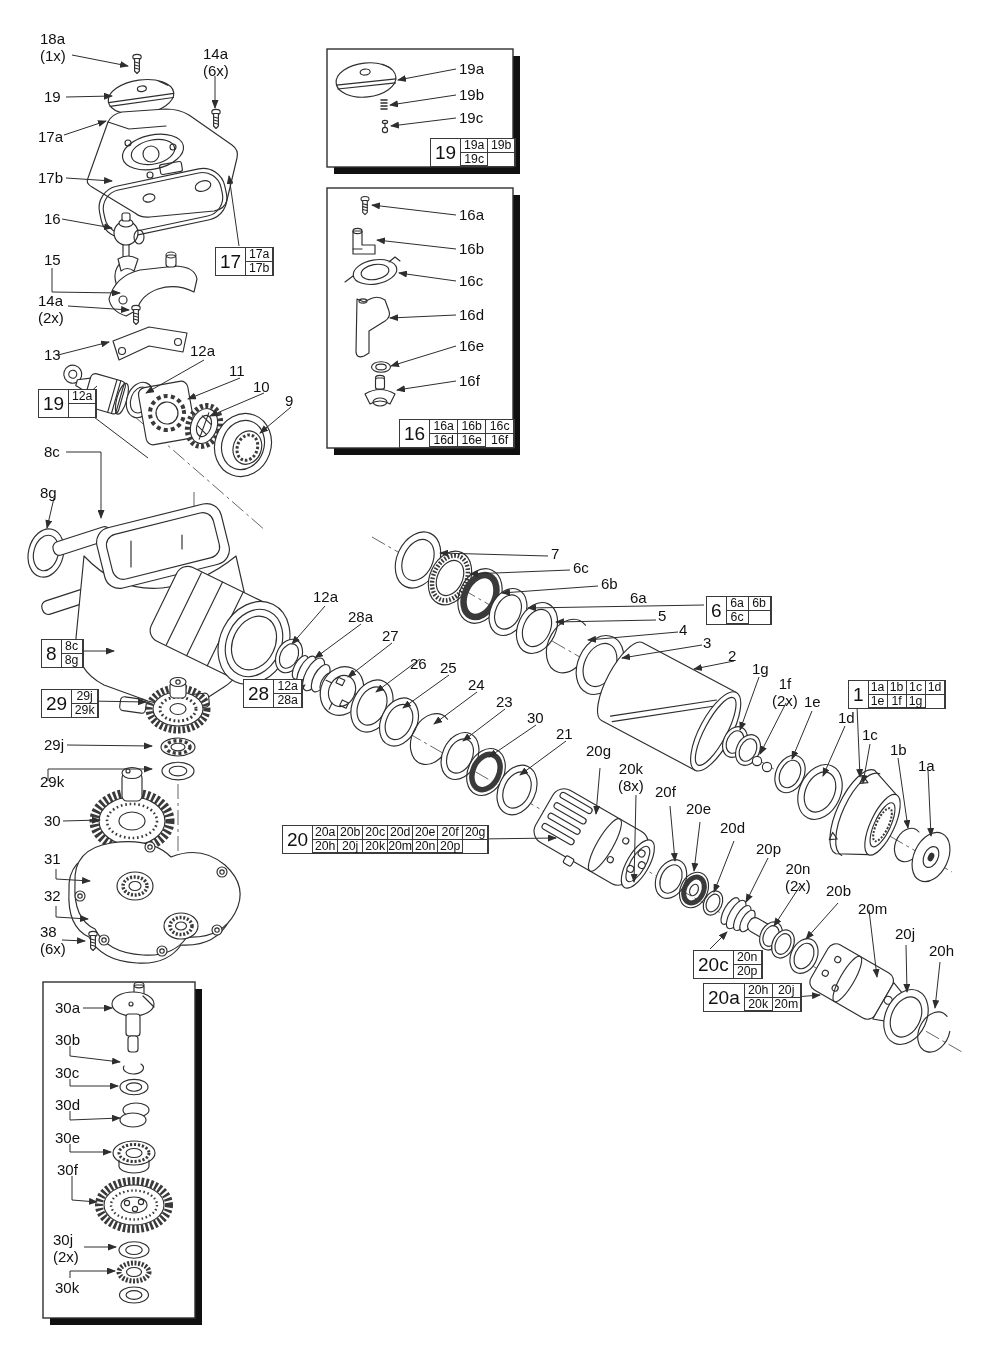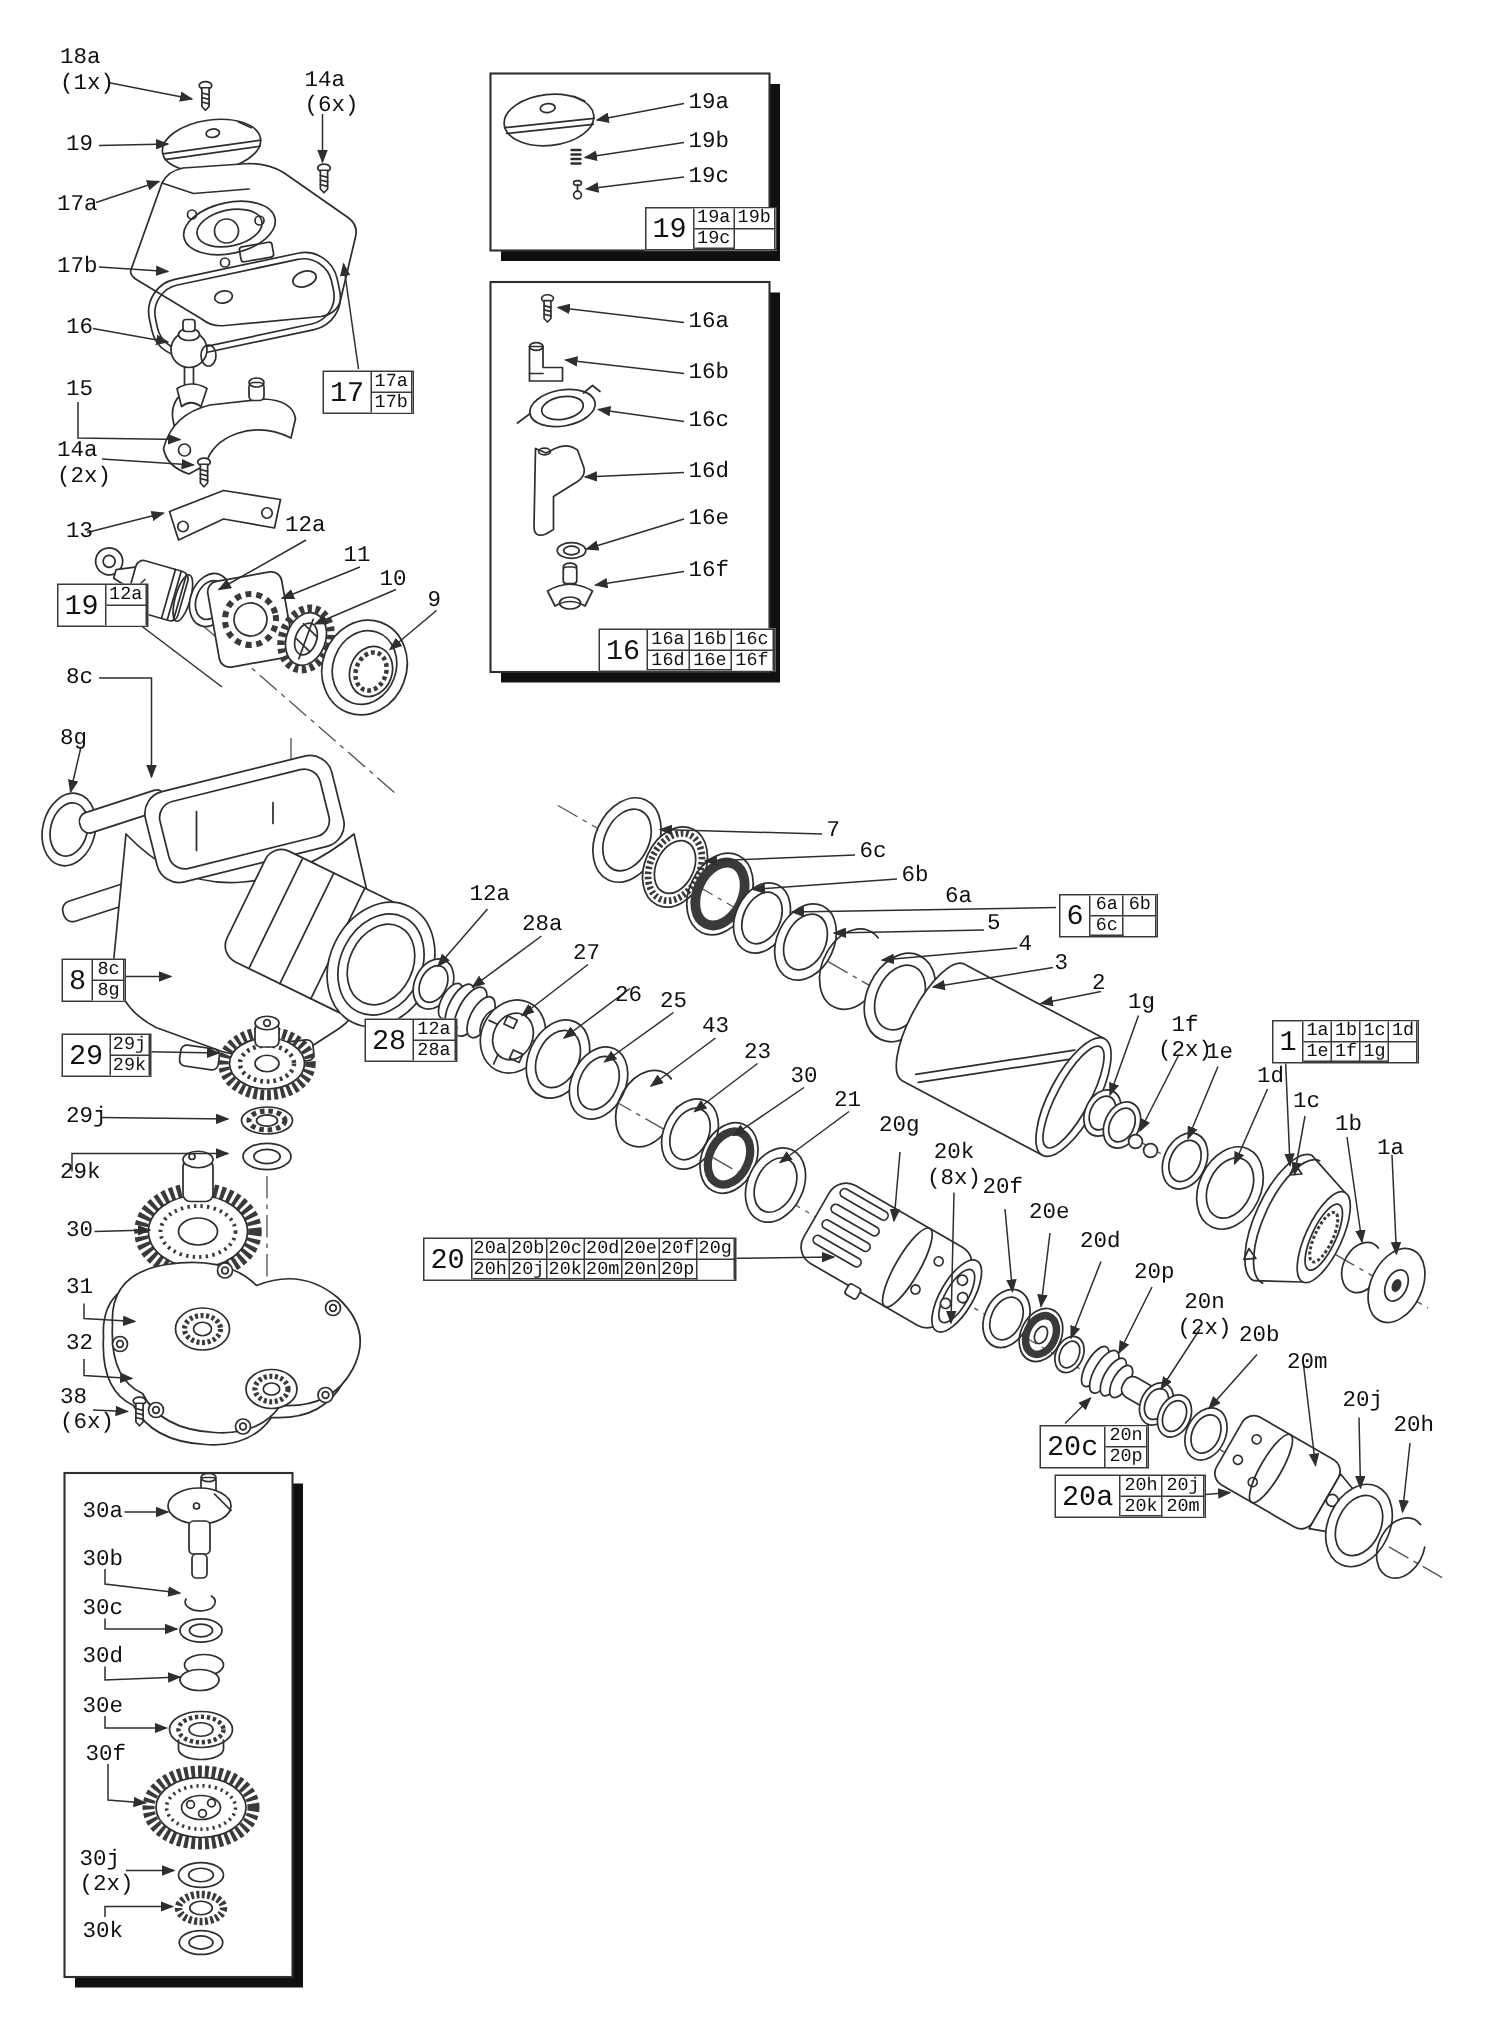--- a/index.html
+++ b/index.html
@@ -1,17 +1,17 @@
 <!DOCTYPE html>
 <html><head>
 <meta charset="utf-8">
 <style>
   html,body{margin:0;padding:0;background:#fff;}
   #stage{position:relative;width:1000px;height:1326px;background:#fff;overflow:hidden;
-         font-family:Liberation Mono, monospace;}
+         font-family:Liberation Sans, sans-serif;}
   #art{position:absolute;left:0;top:0;z-index:1;}
   .lbl{position:absolute;font-size:15px;line-height:1.1;color:#101010;white-space:pre-line;z-index:2;}
   .lbl.ctr{text-align:center;}
   .pbox{position:absolute;display:inline-flex;align-items:stretch;background:#fff;
         border:1.3px solid #3a3a3a;z-index:3;}
   .pbox .num{display:flex;align-items:center;justify-content:center;font-size:19px;
         padding:0 4px;color:#111;}
   .pbox .cells{display:grid;grid-auto-rows:13.5px;border-left:1.1px solid #3a3a3a;background:#fff;}
   .pbox .c{display:flex;align-items:center;justify-content:center;font-size:12.3px;color:#111;
         border-right:1.1px solid #3a3a3a;border-bottom:1.1px solid #3a3a3a;}
@@ -624,21 +624,21 @@
 <div class="lbl" style="left:804px;top:694px">1e</div>
 <div class="lbl" style="left:838px;top:710px">1d</div>
 <div class="lbl" style="left:862px;top:727px">1c</div>
 <div class="lbl" style="left:890px;top:742px">1b</div>
 <div class="lbl" style="left:918px;top:758px">1a</div>
 <div class="lbl" style="left:313px;top:589px">12a</div>
 <div class="lbl" style="left:348px;top:609px">28a</div>
 <div class="lbl" style="left:382px;top:628px">27</div>
 <div class="lbl" style="left:410px;top:656px">26</div>
 <div class="lbl" style="left:440px;top:660px">25</div>
-<div class="lbl" style="left:468px;top:677px">43</div>
+<div class="lbl" style="left:468px;top:677px">24</div>
 <div class="lbl" style="left:496px;top:694px">23</div>
 <div class="lbl" style="left:527px;top:710px">30</div>
 <div class="lbl" style="left:556px;top:726px">21</div>
 <div class="lbl" style="left:586px;top:743px">20g</div>
 <div class="lbl ctr" style="left:618px;top:761px">20k
 (8x)</div>
 <div class="lbl" style="left:655px;top:784px">20f</div>
 <div class="lbl" style="left:686px;top:801px">20e</div>
 <div class="lbl" style="left:720px;top:820px">20d</div>
 <div class="lbl" style="left:756px;top:841px">20p</div>

